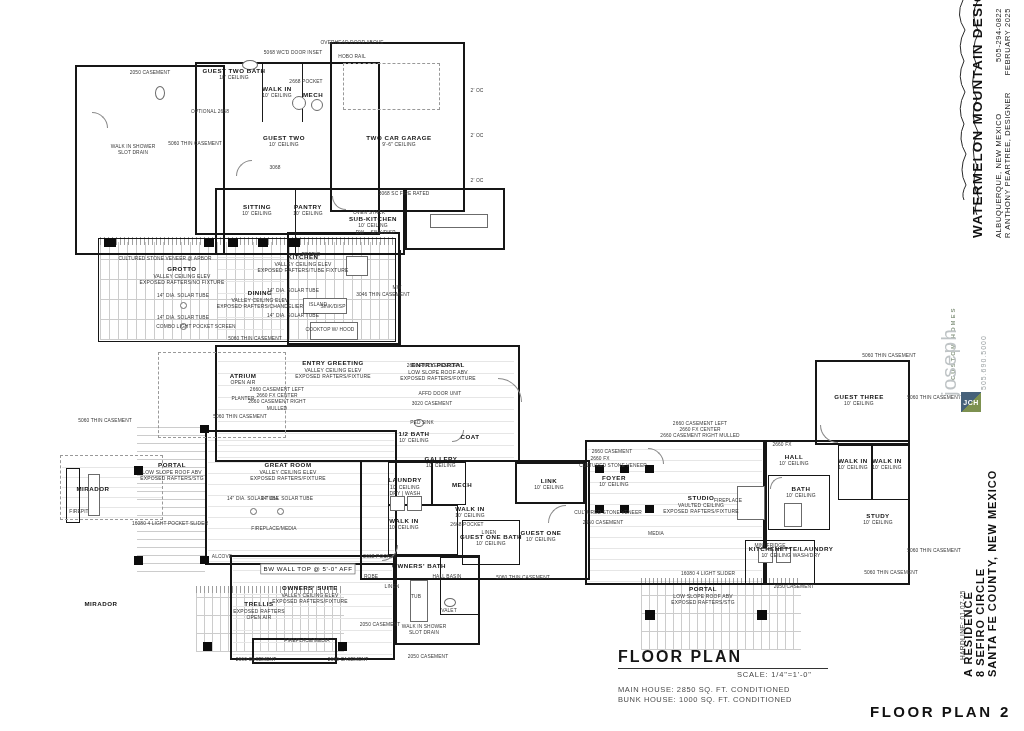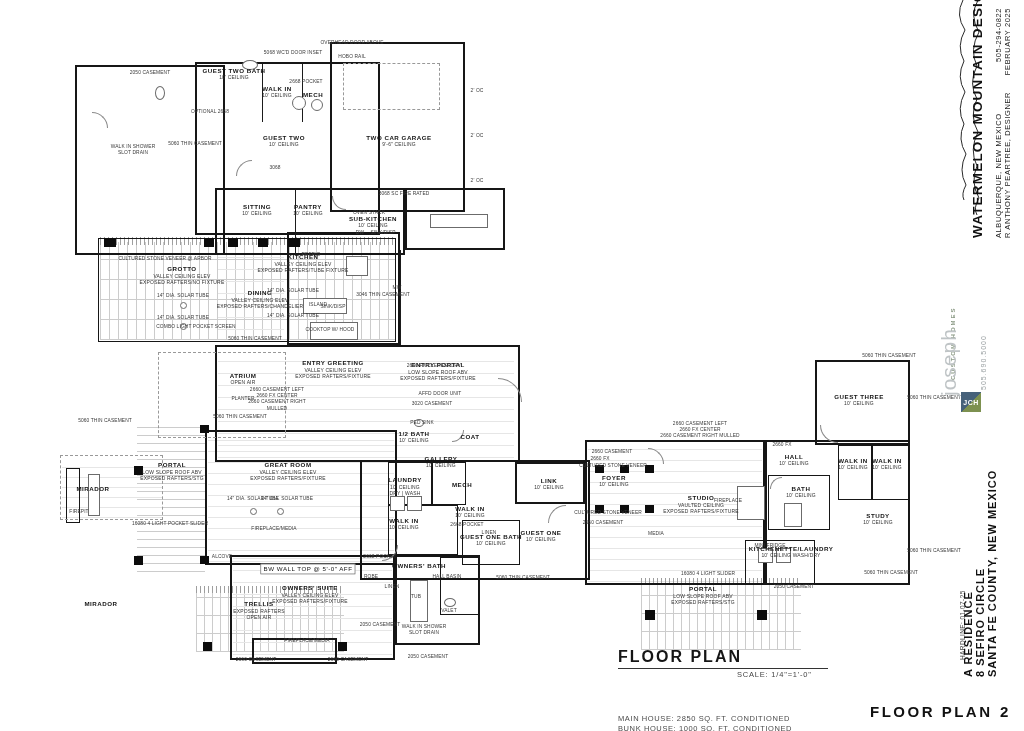--- a/index.html
+++ b/index.html
@@ -32,21 +32,21 @@
   .proj-line{font-size:11px;font-weight:700;letter-spacing:1px;color:#111;}
   .sheet-foot{position:absolute;font-size:15px;font-weight:700;letter-spacing:2.5px;color:#111;}
   .logo-joseph{font-size:21px;font-weight:400;letter-spacing:1px;color:#bfc4c6;}
   .logo-tag{font-size:6px;letter-spacing:2px;color:#8b9a85;font-weight:700;}
   .logo-phone{font-size:7px;letter-spacing:1px;color:#9aa0a2;}
   .monogram{position:absolute;width:20px;height:20px;display:flex;align-items:center;justify-content:center;
             color:#fff;font-size:7px;font-weight:700;letter-spacing:0.5px;}
   .dt-title{font-size:16px;font-weight:700;letter-spacing:2px;color:#151515;
             border-bottom:1.5px solid #333;padding-bottom:2px;width:210px;}
   .dt-scale{font-size:7.5px;color:#444;letter-spacing:0.8px;}
-  .dt-note{font-size:7.5px;color:#4a4a4a;letter-spacing:0.6px;line-height:1.5;margin-top:29px;}
+  .dt-note{font-size:7.5px;color:#4a4a4a;letter-spacing:0.6px;line-height:1.5;}
 </style>
 </head>
 <body>
 
 <div class="sheet">
 
   <svg class="abs" width="1024" height="731" style="left:0;top:0;pointer-events:none;">
     <path d="M978,0 q-9,16 1,32 q-10,18 -2,34 q-9,17 0,33 q-8,17 1,33 q-9,18 -1,34 q-7,16 2,32 q-6,10 -2,17" fill="none" stroke="#2a2a2a" stroke-width="1"></path>
     <path d="M963,0 q-8,15 2,30 q-9,16 -1,31 q-8,16 1,31 q-9,17 -1,32 q-7,15 2,30 q-8,16 0,31 q-5,9 -2,15" fill="none" stroke="#2a2a2a" stroke-width="1"></path>
   </svg>

